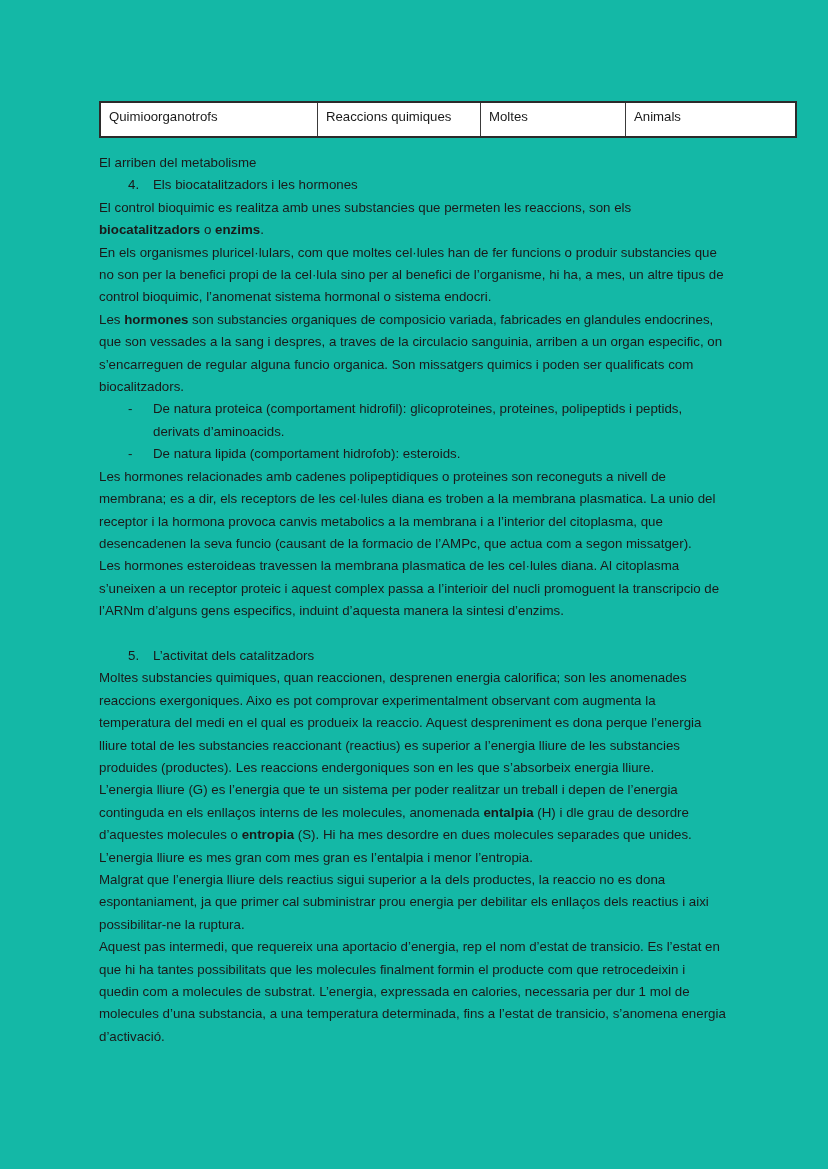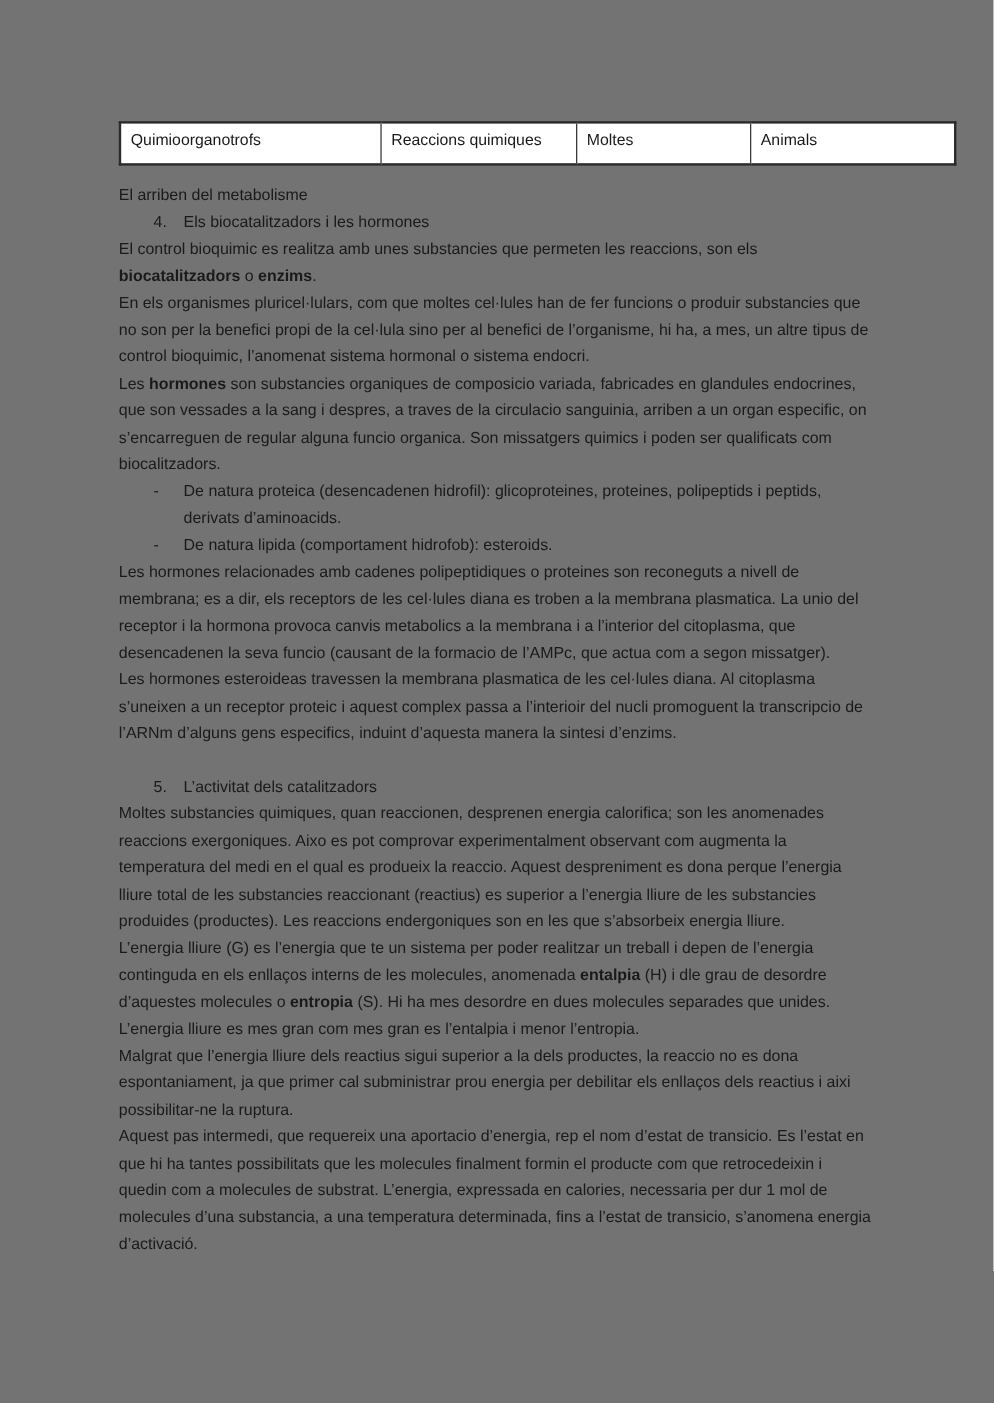--- a/index.html
+++ b/index.html
@@ -11,23 +11,24 @@
     width: 828px;
     height: 1169px;
     font-family: "Liberation Sans", sans-serif;
     color: #1a1a1a;
     overflow: hidden;
   }
   .page {
     position: relative;
     width: 828px;
     height: 1169px;
-    background: #737373;
+    background: #14b8a6;
     box-sizing: border-box;
     padding: 0;
+    text-decoration: underline;
   }
   .content {
     position: absolute;
     left: 99px;
     top: 101px;
     width: 628px;
   }
 
   
   .info-table {
@@ -127,21 +128,21 @@
       </div>
 
       <p class="para"><span>El control bioquimic es realitza amb unes substancies que permeten les reaccions, son els </span><b>biocatalitzadors</b><span> o </span><b>enzims</b><span>.</span></p>
 
       <p class="para">En els organismes pluricel·lulars, com que moltes cel·lules han de fer funcions o produir substancies que no son per la benefici propi de la cel·lula sino per al benefici de l’organisme, hi ha, a mes, un altre tipus de control bioquimic, l’anomenat sistema hormonal o sistema endocri.</p>
 
       <p class="para"><span>Les </span><b>hormones</b><span> son substancies organiques de composicio variada, fabricades en glandules endocrines, que son vessades a la sang i despres, a traves de la circulacio sanguinia, arriben a un organ especific, on s’encarreguen de regular alguna funcio organica. Son missatgers quimics i poden ser qualificats com biocalitzadors.</span></p>
 
 
       <ul class="dash-list">
-        <li><span class="dash">-</span><span>De natura proteica (desencadenen hidrofil): glicoproteines, proteines, polipeptids i peptids, derivats d’aminoacids.</span></li>
+        <li><span class="dash">-</span><span>De natura proteica (comportament hidrofil): glicoproteines, proteines, polipeptids i peptids, derivats d’aminoacids.</span></li>
         <li><span class="dash">-</span><span>De natura lipida (comportament hidrofob): esteroids.</span></li>
       </ul>
 
       <p class="para">Les hormones relacionades amb cadenes polipeptidiques o proteines son reconeguts a nivell de membrana; es a dir, els receptors de les cel·lules diana es troben a la membrana plasmatica. La unio del receptor i la hormona provoca canvis metabolics a la membrana i a l’interior del citoplasma, que desencadenen la seva funcio (causant de la formacio de l’AMPc, que actua com a segon missatger).</p>
 
       <p class="para">Les hormones esteroideas travessen la membrana plasmatica de les cel·lules diana. Al citoplasma s’uneixen a un receptor proteic i aquest complex passa a l’interioir del nucli promoguent la transcripcio de l’ARNm d’alguns gens especifics, induint d’aquesta manera la sintesi d’enzims.</p>
 
       <div class="spacer-line"></div>
 
       <div class="heading-num">

